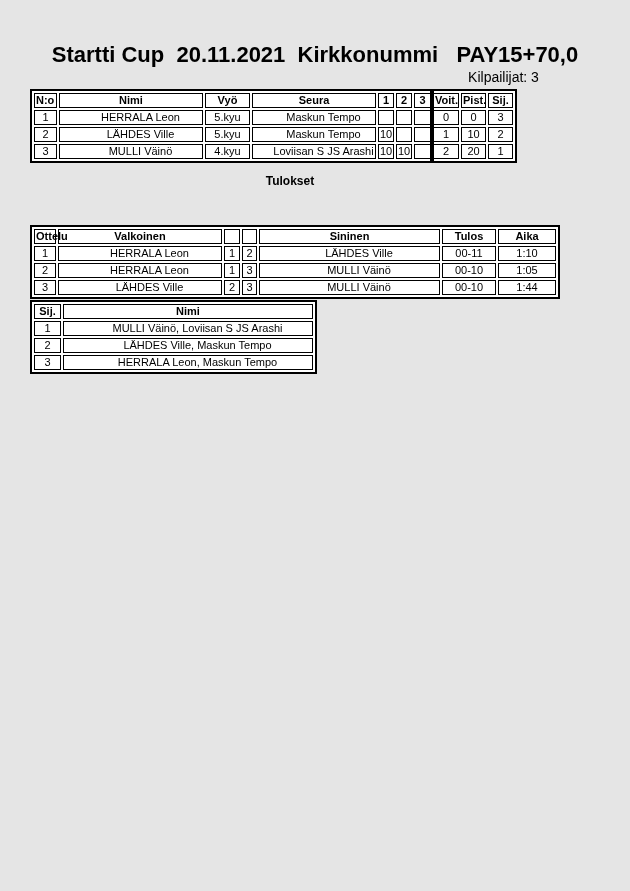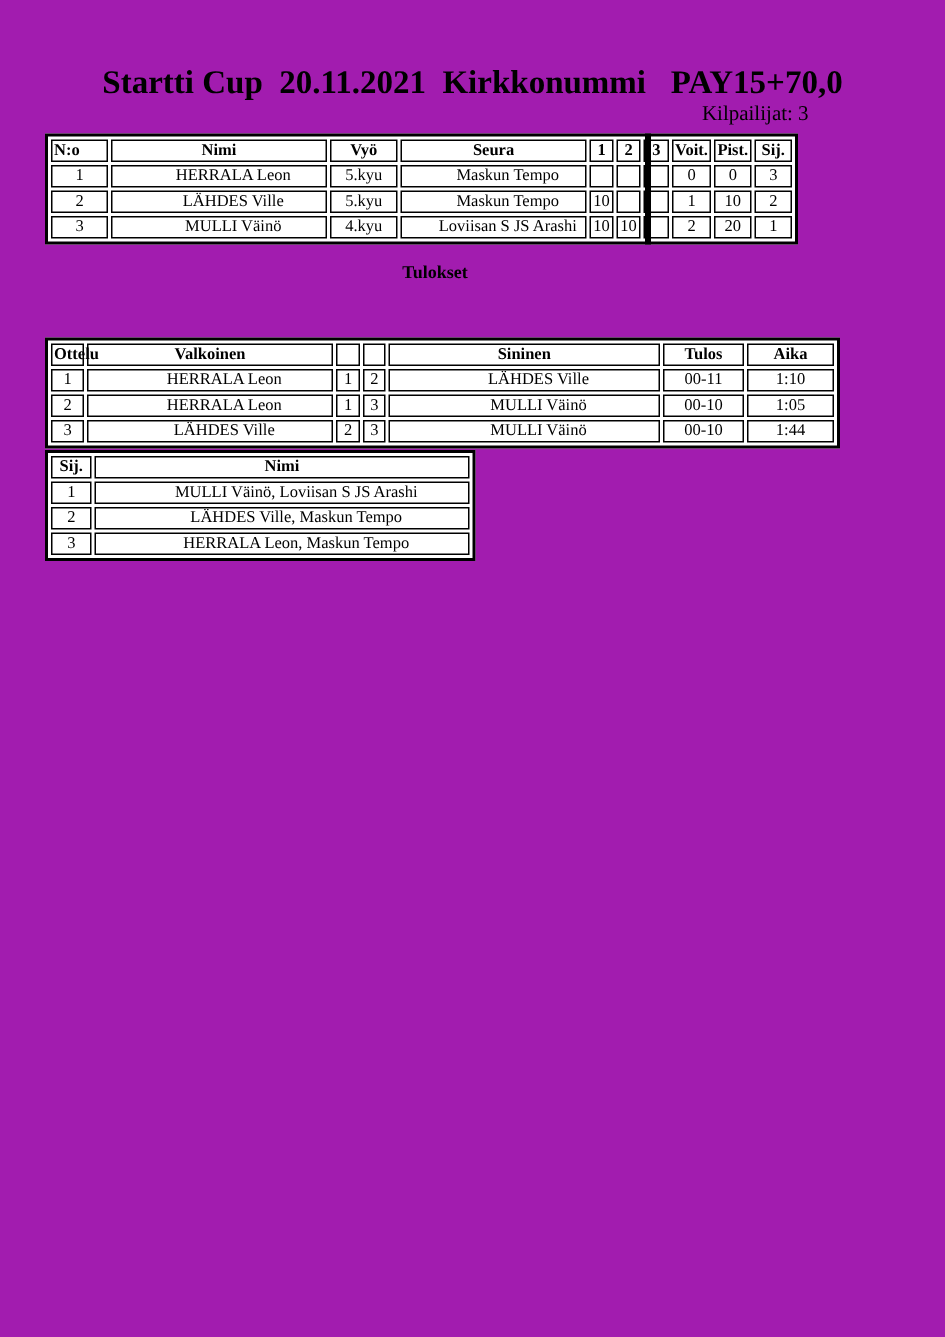--- a/index.html
+++ b/index.html
@@ -1,19 +1,19 @@
 <!DOCTYPE html>
 <html><head>
 <meta charset="utf-8">
 <style>
   * { box-sizing: border-box; margin: 0; padding: 0; }
   html, body { background: #fff; }
   .page {
-    position: relative; width: 630px; height: 891px; background: #a21caf;
-    font-family: Liberation Serif, serif; color: #000; overflow: hidden;
+    position: relative; width: 630px; height: 891px; background: #e5e5e5;
+    font-family: Liberation Sans, sans-serif; color: #000; overflow: hidden;
   }
   .title {
     position: absolute; top: 42px; left: 0; width: 630px;
     text-align: center; font-size: 22px; font-weight: bold; white-space: pre;
   }
   .seclabel {
     position: absolute; width: 200px; text-align: center;
     font-size: 12px; font-weight: bold;
   }
   .lbl-kilpailijat { top: 68px; left: 132px; }
@@ -33,21 +33,21 @@
   }
   th, td {
     border: 1px solid #000; height: 15px; padding: 0 1px;
     font-size: 11px; line-height: 13px; white-space: nowrap; overflow: hidden;
     text-align: center; font-weight: normal;
   }
   th { font-weight: bold; }
   .tal { text-align: center; padding-left: 20px; }
   .hleft { text-align: left; padding-left: 1px; overflow: visible; }
   
-  .w23{width:38px}.w144{width:144px}.w45{width:45px}.w124{width:124px}
+  .w23{width:23px}.w144{width:144px}.w45{width:45px}.w124{width:124px}
   .w16{width:16px}.w17{width:17px}.w26{width:26px}.w25{width:25px}
   .w22{width:22px}.w164{width:164px}.w15{width:15px}.w181{width:181px}
   .w54{width:54px}.w58{width:58px}.w27{width:27px}.w250{width:250px}
   .t1 { width: 487px; }
   .t2 { width: 530px; margin-top: 28px; }
   .t3 { width: 287px; }
   .thick-divider {
     position: absolute; top: 0; left: 400px; width: 4px; height: 100%;
     background: #000;
   }

